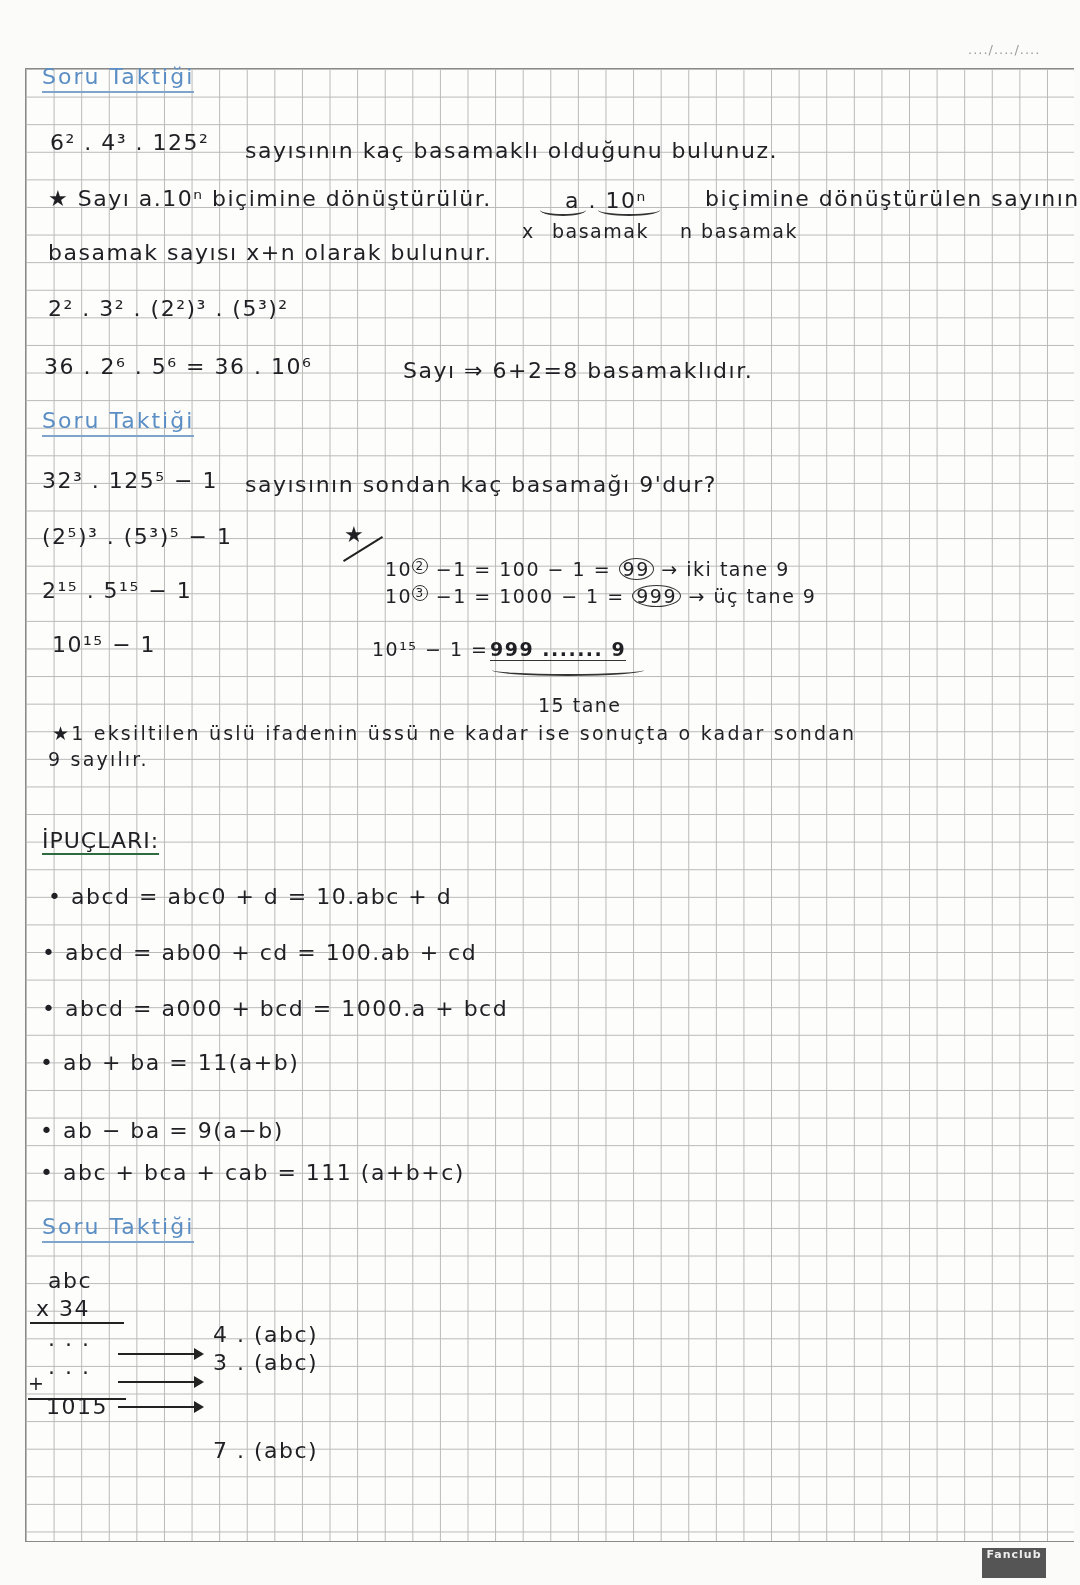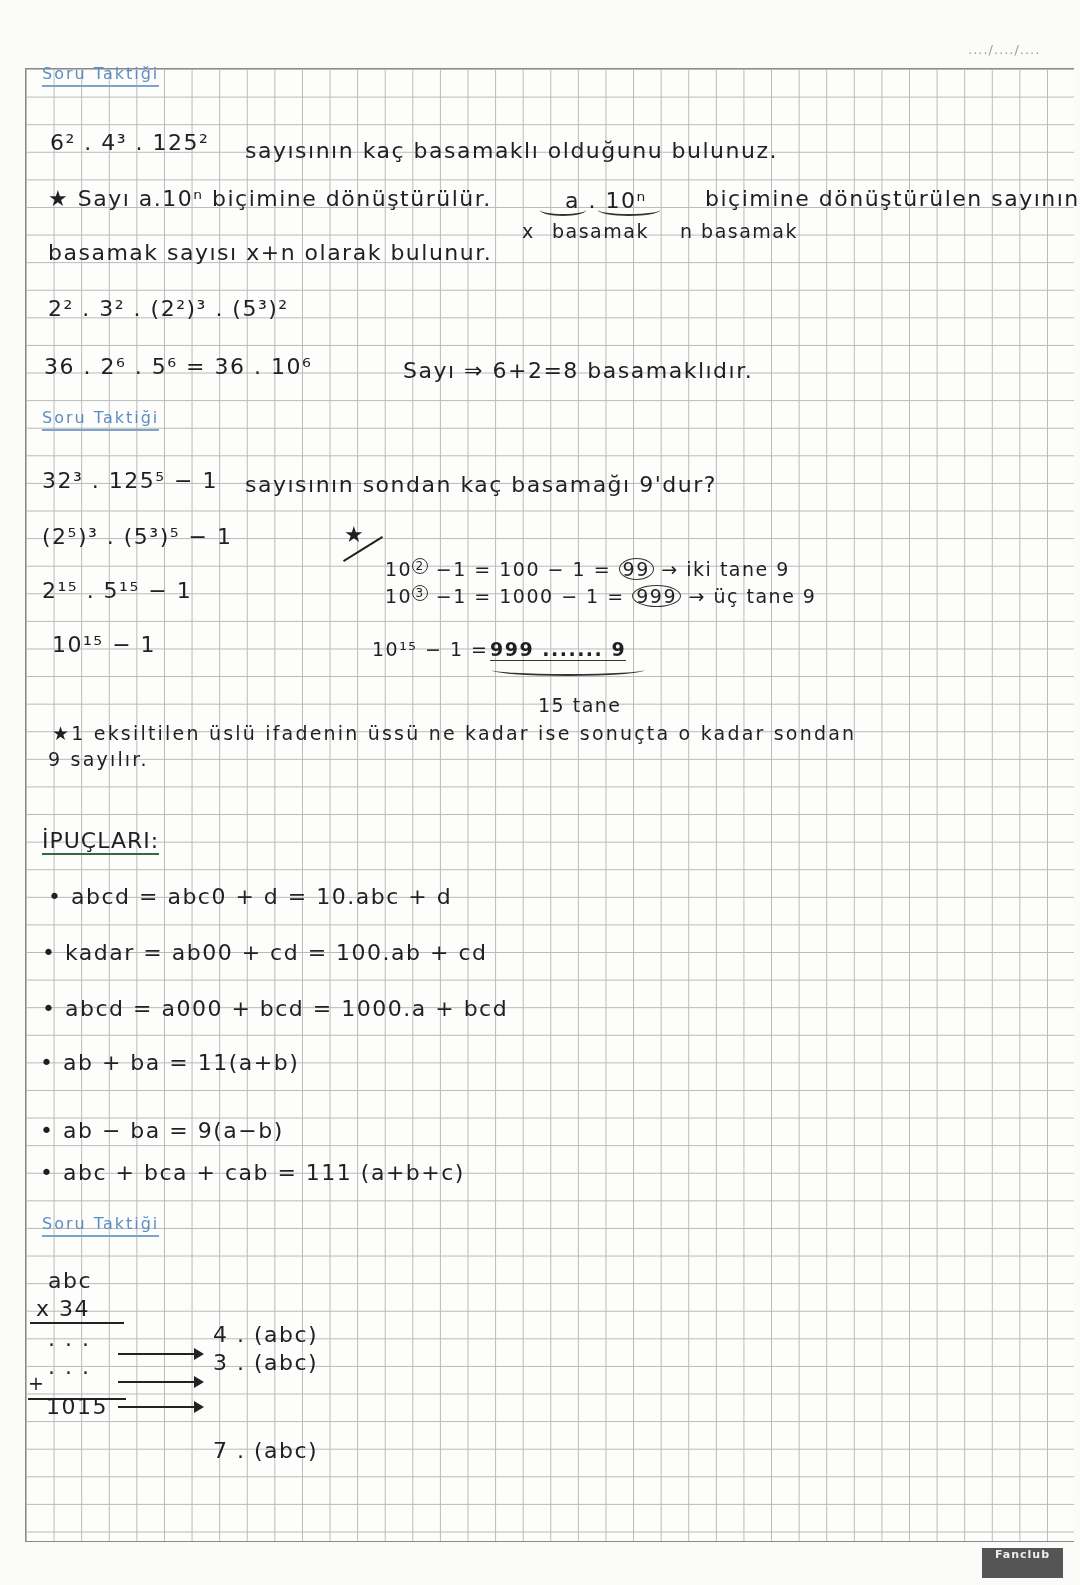--- a/index.html
+++ b/index.html
@@ -19,21 +19,21 @@
     background-image:
       linear-gradient(to right, #b9b9b9 1px, transparent 1px),
       linear-gradient(to bottom, #b9b9b9 1px, transparent 1px);
     background-size: 27.6px 27.6px;
     border-left: 1.5px solid #8a8a8a;
     border-bottom: 1.5px solid #8a8a8a;
     border-top: 1.5px solid #8a8a8a;
   }
   .note { position: absolute; white-space: nowrap; font-size: 22px; letter-spacing: 1.5px; }
   .title {
-    color: #5b8ec4; font-size: 16px; letter-spacing: 2px;
+    color: #5b8ec4; font-size: 22px; letter-spacing: 2px;
     border-bottom: 2px solid #7ea4cc; padding-bottom: 2px;
   }
   .small { font-size: 19px; }
   .circled {
     display: inline-block; border: 1.5px solid #333; border-radius: 50%;
     padding: 0 3px; line-height: 20px;
   }
   .circled-sm {
     display: inline-block; border: 1.2px solid #333; border-radius: 50%;
     font-size: 12px; width: 14px; height: 14px; line-height: 14px; text-align: center;
@@ -49,21 +49,21 @@
   .arrow::after {
     content: ""; position: absolute; right: -2px; top: -7px;
     border-left: 10px solid #222; border-top: 6px solid transparent; border-bottom: 6px solid transparent;
   }
   .bullet { font-size: 22px; }
   .star-slash {
     position: absolute; width: 46px; height: 0; border-top: 2px solid #222;
     transform: rotate(-32deg);
   }
   .watermark {
-    position: absolute; left: 982px; top: 1548px; width: 81px; height: 30px;
+    position: absolute; left: 982px; top: 1548px; width: 64px; height: 30px;
     background: #555; color: #eee; font-size: 11px; font-weight: bold;
     line-height: 14px; text-align: center; letter-spacing: 1px;
   }
 </style>
 </head>
 <body>
 
 <div class="date-field">..../..../....</div>
 
 <div class="grid"></div>
@@ -117,21 +117,21 @@
   <div class="brace" style="left:492px; top:664px; width:152px;"></div>
   <div class="note small" style="left:538px; top:682px;margin-top:12px;">15 tane</div>
 
   <div class="note small" style="left:52px; top:722px; letter-spacing:2.2px;">★1 eksiltilen üslü ifadenin üssü ne kadar ise sonuçta o kadar sondan</div>
   <div class="note small" style="left:48px; top:748px; letter-spacing:2.2px;">9 sayılır.</div>
 </div>
 
 <div>
   <div class="note" style="left:42px; top:828px; border-bottom:2px solid #2e6b3e; letter-spacing:1px;">İPUÇLARI:</div>
   <div class="note" style="left:48px; top:884px;"><span class="bullet">•</span> <span>abcd = abc0 + d = 10.abc + d</span></div>
-  <div class="note" style="left:42px; top:940px;"><span class="bullet">•</span> <span>kadar = ab00 + cd = 100.ab + cd</span></div>
+  <div class="note" style="left:42px; top:940px;"><span class="bullet">•</span> <span>abcd = ab00 + cd = 100.ab + cd</span></div>
   <div class="note" style="left:42px; top:996px;"><span class="bullet">•</span> <span>abcd = a000 + bcd = 1000.a + bcd</span></div>
   <div class="note" style="left:40px; top:1050px;"><span class="bullet">•</span> <span>ab + ba = 11(a+b)</span></div>
   <div class="note" style="left:40px; top:1104px;margin-top:14px;"><span class="bullet">•</span> <span>ab − ba = 9(a−b)</span></div>
   <div class="note" style="left:40px; top:1160px;"><span class="bullet">•</span> <span>abc + bca + cab = 111 (a+b+c)</span></div>
 </div>
 
 <div>
   <div class="note title" style="left:42px; top:1214px;">Soru Taktiği</div>
   <div class="note" style="left:48px; top:1268px;">abc</div>
   <div class="note" style="left:36px; top:1296px;">x  34</div>

